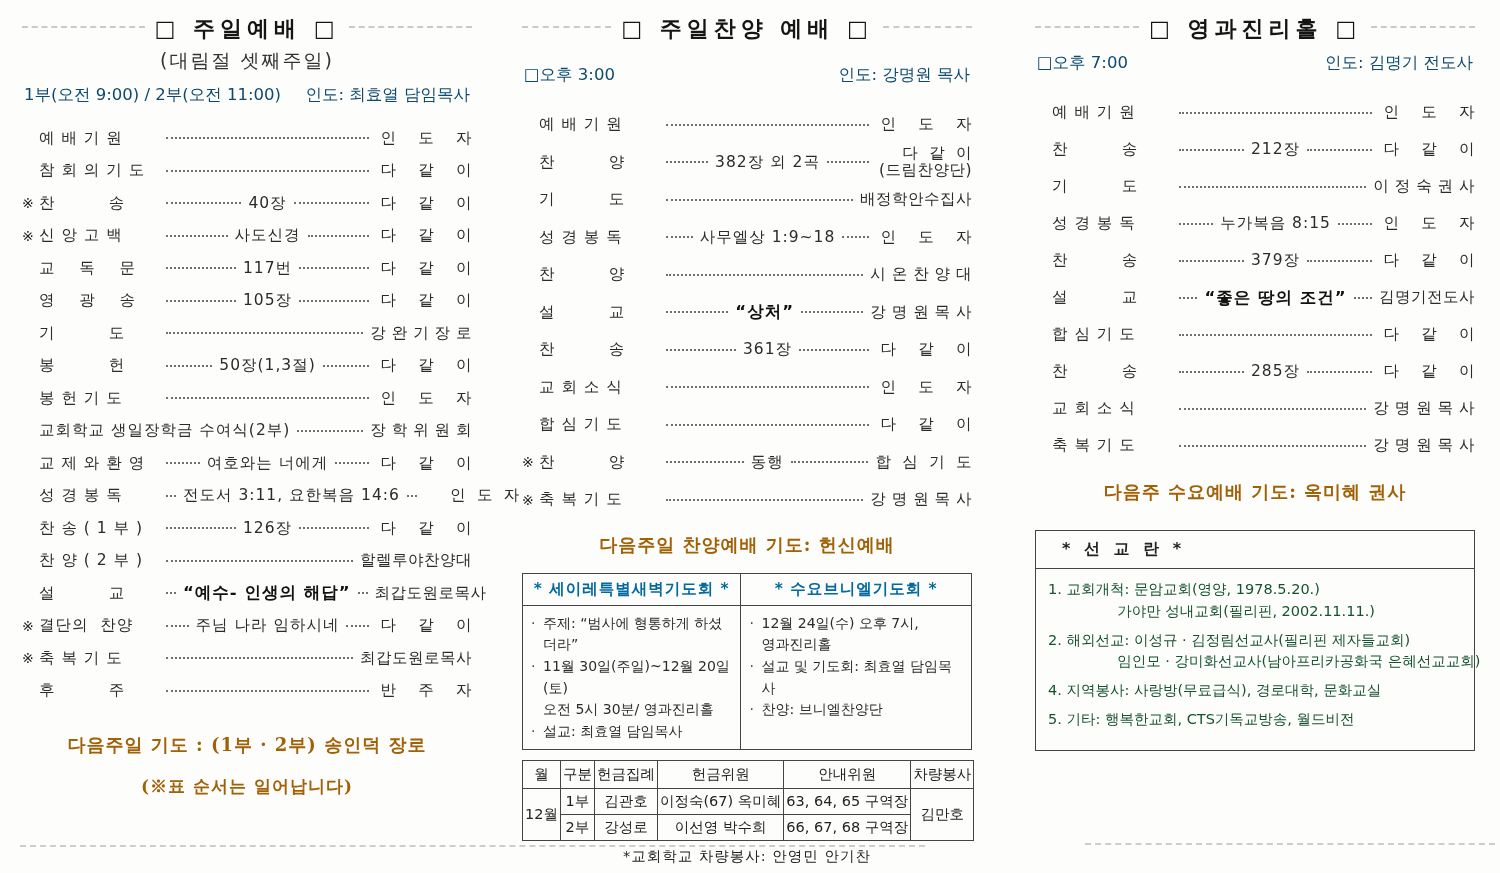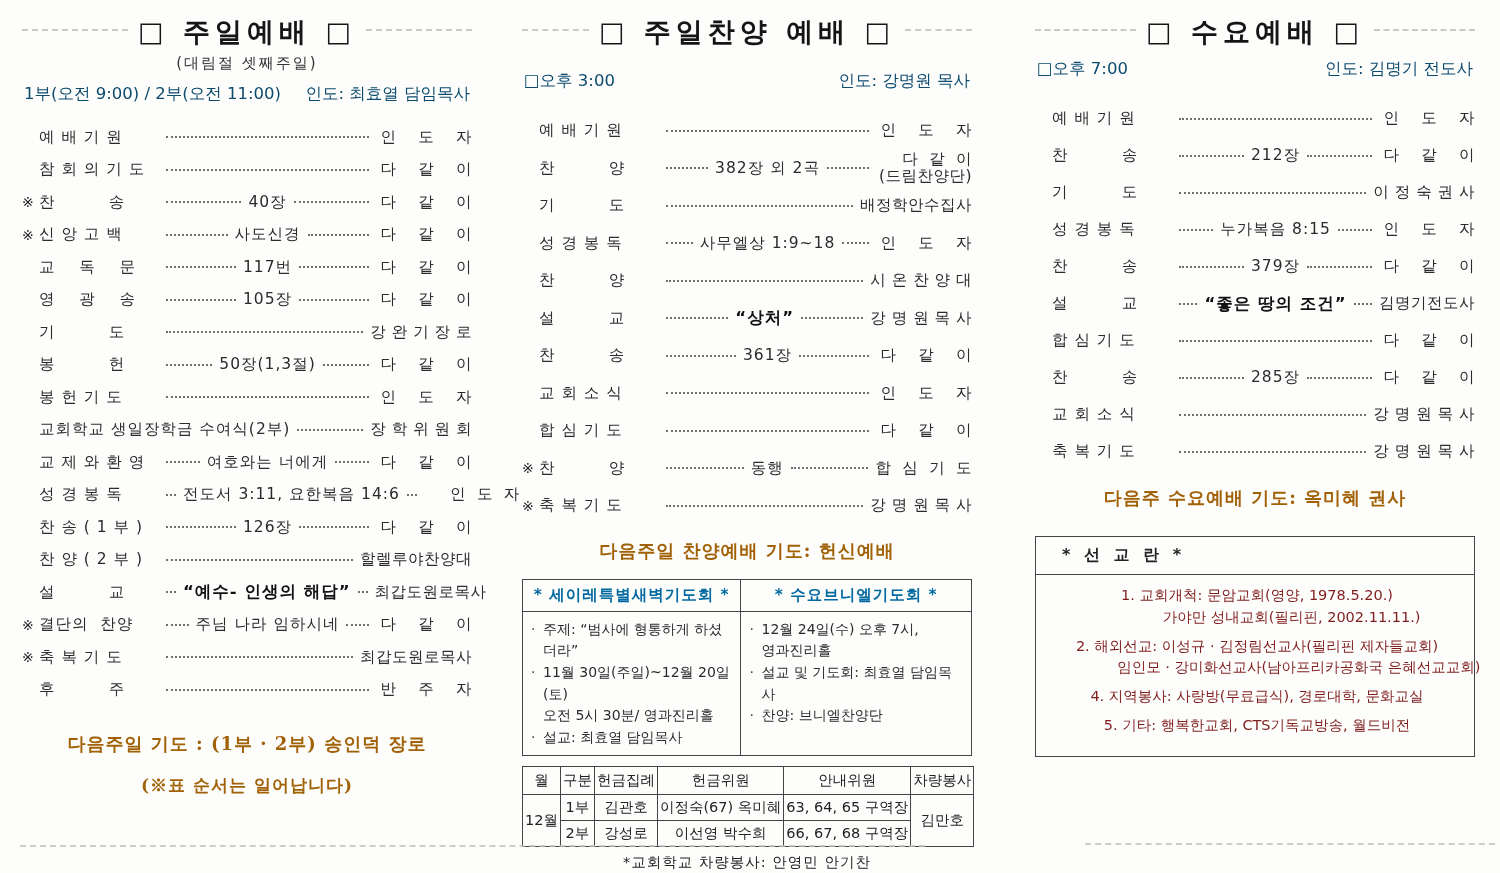--- a/index.html
+++ b/index.html
@@ -13,24 +13,24 @@
   }
   .sheet{position:absolute;inset:0;background:#fdfdfc;}
   .panel{position:absolute;top:14px;}
   #panel-0{left:22px;width:450px;}
   #panel-1{left:522px;width:450px;}
   #panel-2{left:1035px;width:440px;}
 
   .title-row{display:flex;align-items:center;justify-content:center;gap:10px;margin-bottom:4px;}
   .flank{flex:1;height:0;border-top:2px dashed #b9b9b6;opacity:.75;transform:translateY(-2px);}
   .panel-title{
-    font-size:27px;font-weight:bold;color:#151515;letter-spacing:5px;
+    font-size:22px;font-weight:bold;color:#151515;letter-spacing:5px;
     white-space:nowrap;
   }
-  .subtitle{text-align:center;font-size:15px;color:#333;letter-spacing:2px;margin:2px 0 10px;}
+  .subtitle{text-align:center;font-size:19px;color:#333;letter-spacing:2px;margin:2px 0 10px;}
   .svc-header{display:flex;justify-content:space-between;align-items:baseline;
     font-size:16.5px;color:#0c4a6e;margin:8px 2px 16px;}
   #panel-1 .svc-header{margin-top:20px;margin-bottom:20px;}
   #panel-2 .svc-header{margin-bottom:20px;}
 
   .rows{display:flex;flex-direction:column;}
   .order-row{display:flex;align-items:center;font-size:15.5px;color:#2b2b2b;}
   #panel-0 .order-row{height:32.5px;}
   #panel-1 .order-row{height:37.5px;}
   #panel-2 .order-row{height:37px;}
@@ -62,21 +62,21 @@
   
   table.duty{border-collapse:collapse;margin-top:10px;width:100%;font-size:14.5px;color:#222;}
   table.duty th,table.duty td{border:1.5px solid #444;text-align:center;padding:3px 2px;font-weight:normal;white-space:nowrap;}
   table.duty th{padding:4px 2px;}
   .footnote{text-align:center;font-size:14.5px;color:#222;margin-top:6px;letter-spacing:1px;}
 
   
   .mission-box{border:1.5px solid #444;margin-top:26px;}
   .mission-title{border-bottom:1.5px solid #444;font-size:16px;font-weight:bold;color:#222;
     padding:8px 0 8px 26px;letter-spacing:4px;}
-  .mission-items{padding:10px 8px 12px 12px;font-size:14.5px;color:#7f1d1d;line-height:1.5;text-align:center;}
+  .mission-items{padding:10px 8px 12px 12px;font-size:14.5px;color:#14532d;line-height:1.5;}
   .mission-item{white-space:pre;margin-bottom:7px;}
 
   
   .foldmark{position:absolute;height:0;border-top:2px dashed #c2c2bf;opacity:.8;}
   #fold-a{left:20px;width:905px;top:845px;}
   #fold-b{left:1085px;width:410px;top:843px;}
 </style>
 </head>
 <body>
 
@@ -384,21 +384,21 @@
           <td>66, 67, 68 구역장</td>
         </tr>
       </tbody>
     </table>
     <div class="footnote">*교회학교 차량봉사: 안영민 안기찬</div>
   </section>
 
   <section class="panel" id="panel-2">
     <div class="title-row">
       <div class="flank"></div>
-      <div class="panel-title">□ 수요예배 □</div>
+      <div class="panel-title">□ 영과진리홀 □</div>
       <div class="flank"></div>
     </div>
     <div class="svc-header">
       <span>□오후 7:00</span>
       <span>인도: 김명기 전도사</span>
     </div>
     <div class="rows">
         <div class="order-row">
           <span class="mark"></span>
           <span class="olabel">예 배 기 원</span>

